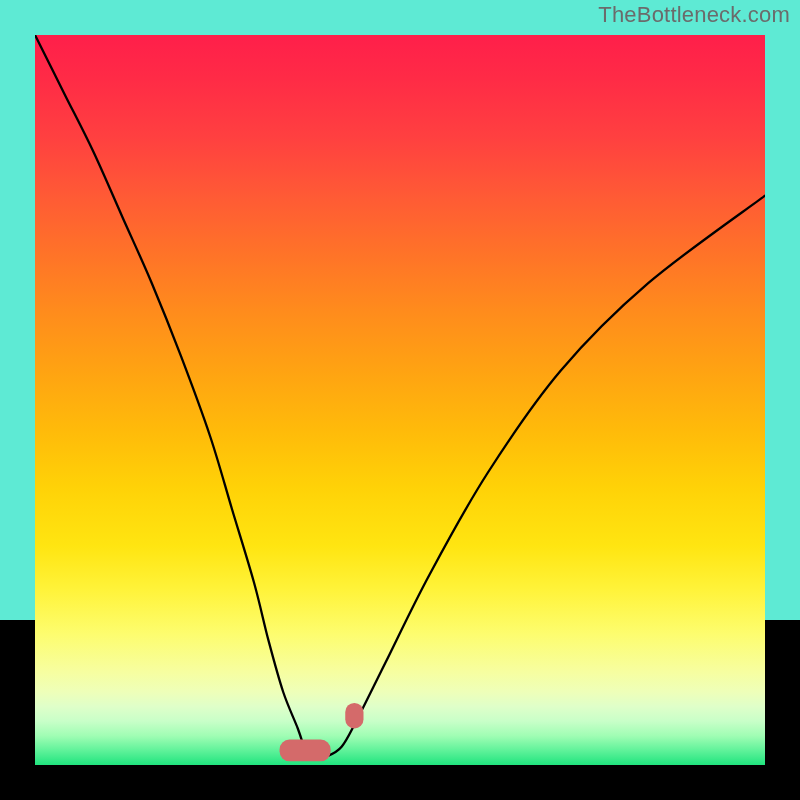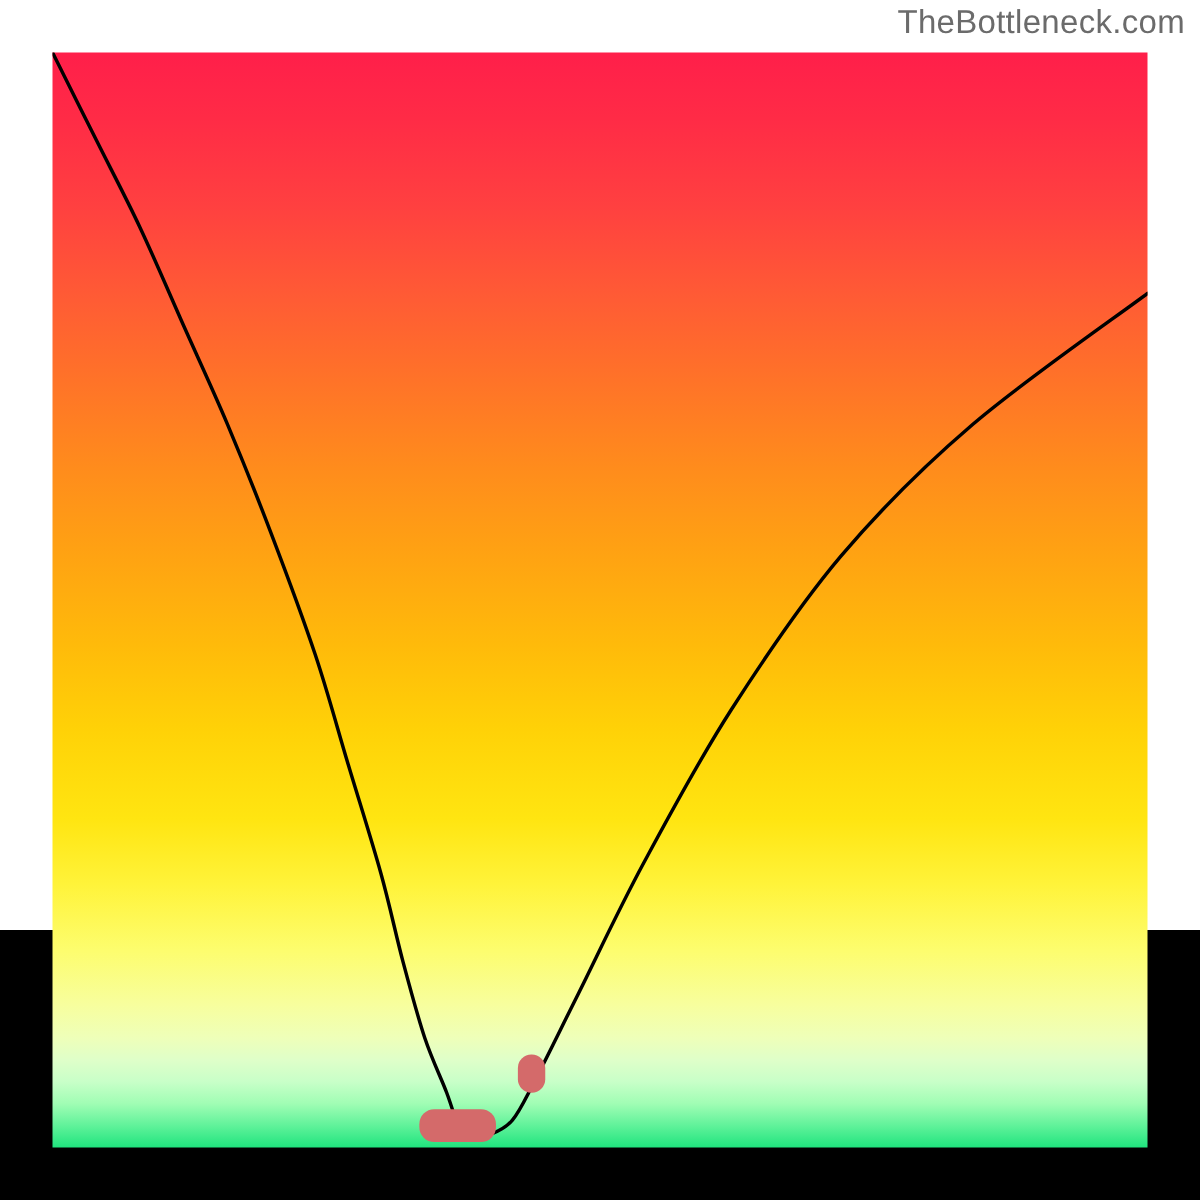--- a/index.html
+++ b/index.html
@@ -9,21 +9,21 @@
     height: 800px;
     background: #000;
     overflow: hidden;
   }
   .frame {
     position: absolute;
     left: 0;
     top: 0;
     width: 800px;
     height: 620px;
-    background: #ffffff;
+    background: #5eead4;
   }
   .watermark {
     position: absolute;
     top: 2px;
     right: 10px;
     color: #6b6b6b;
     font-family: Arial, Helvetica, sans-serif;
     font-size: 22px;
     letter-spacing: 0.2px;
     font-weight: 500;

